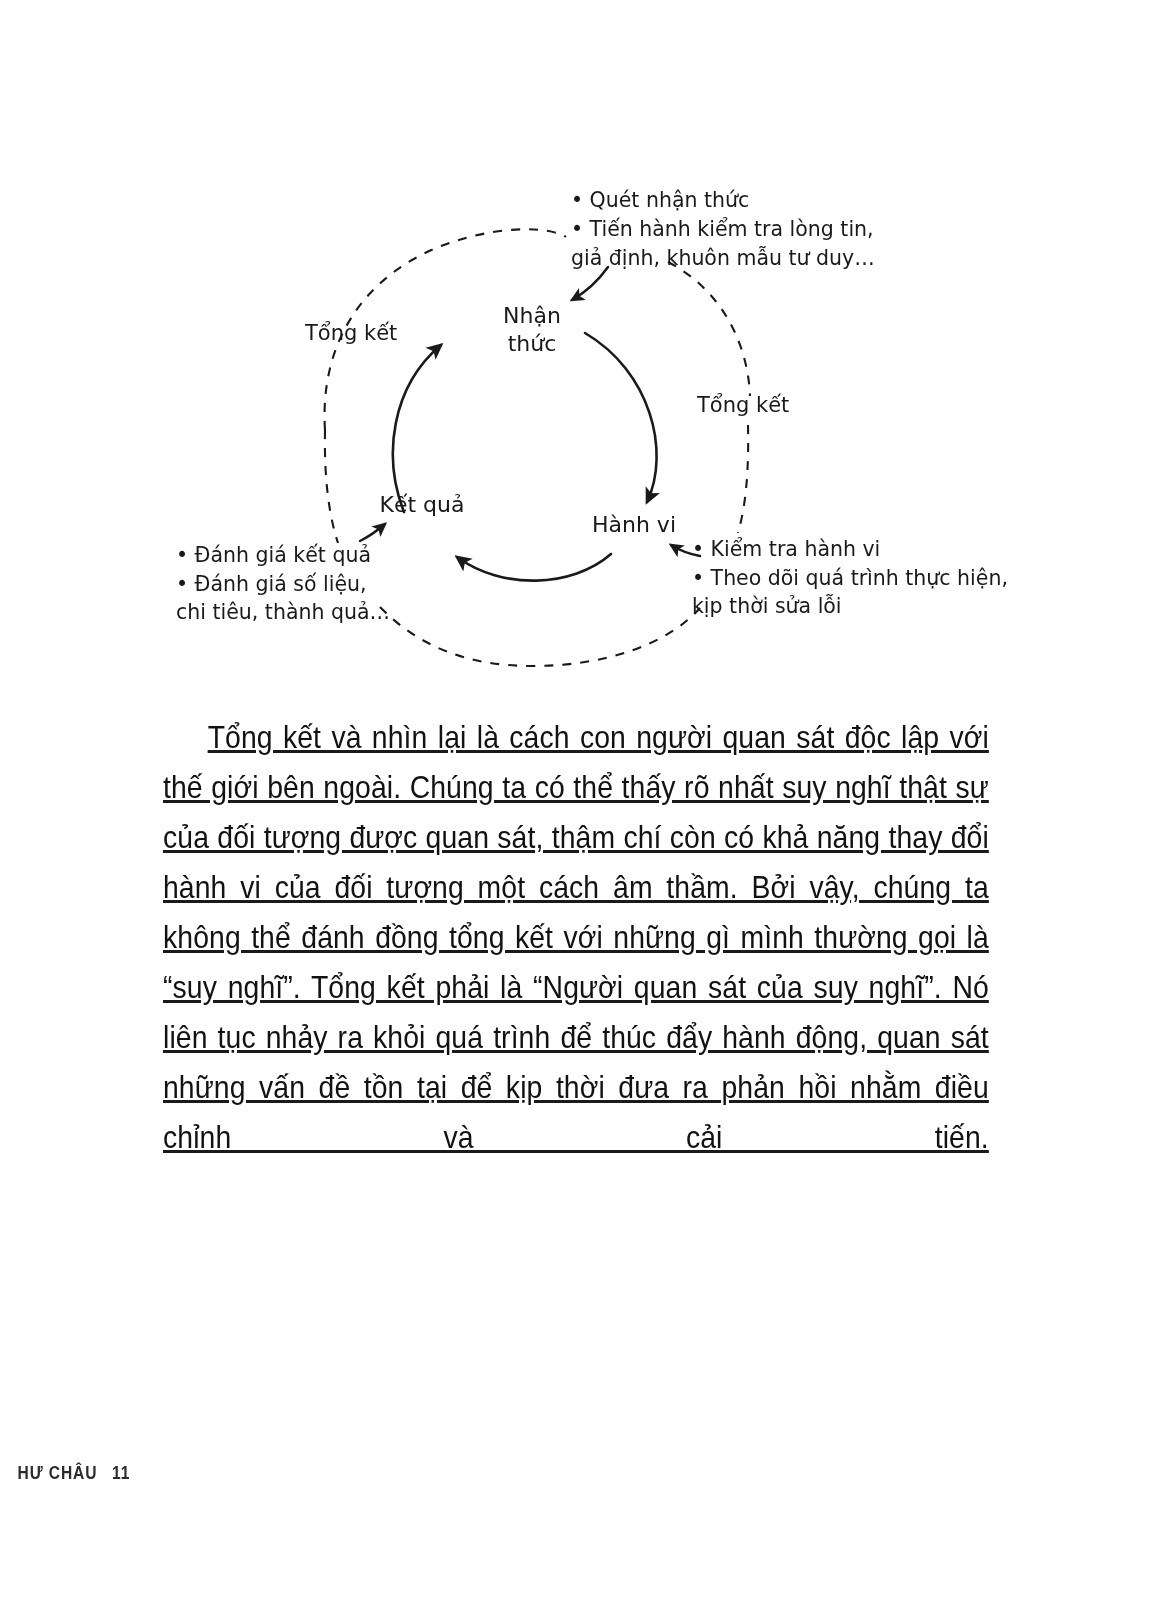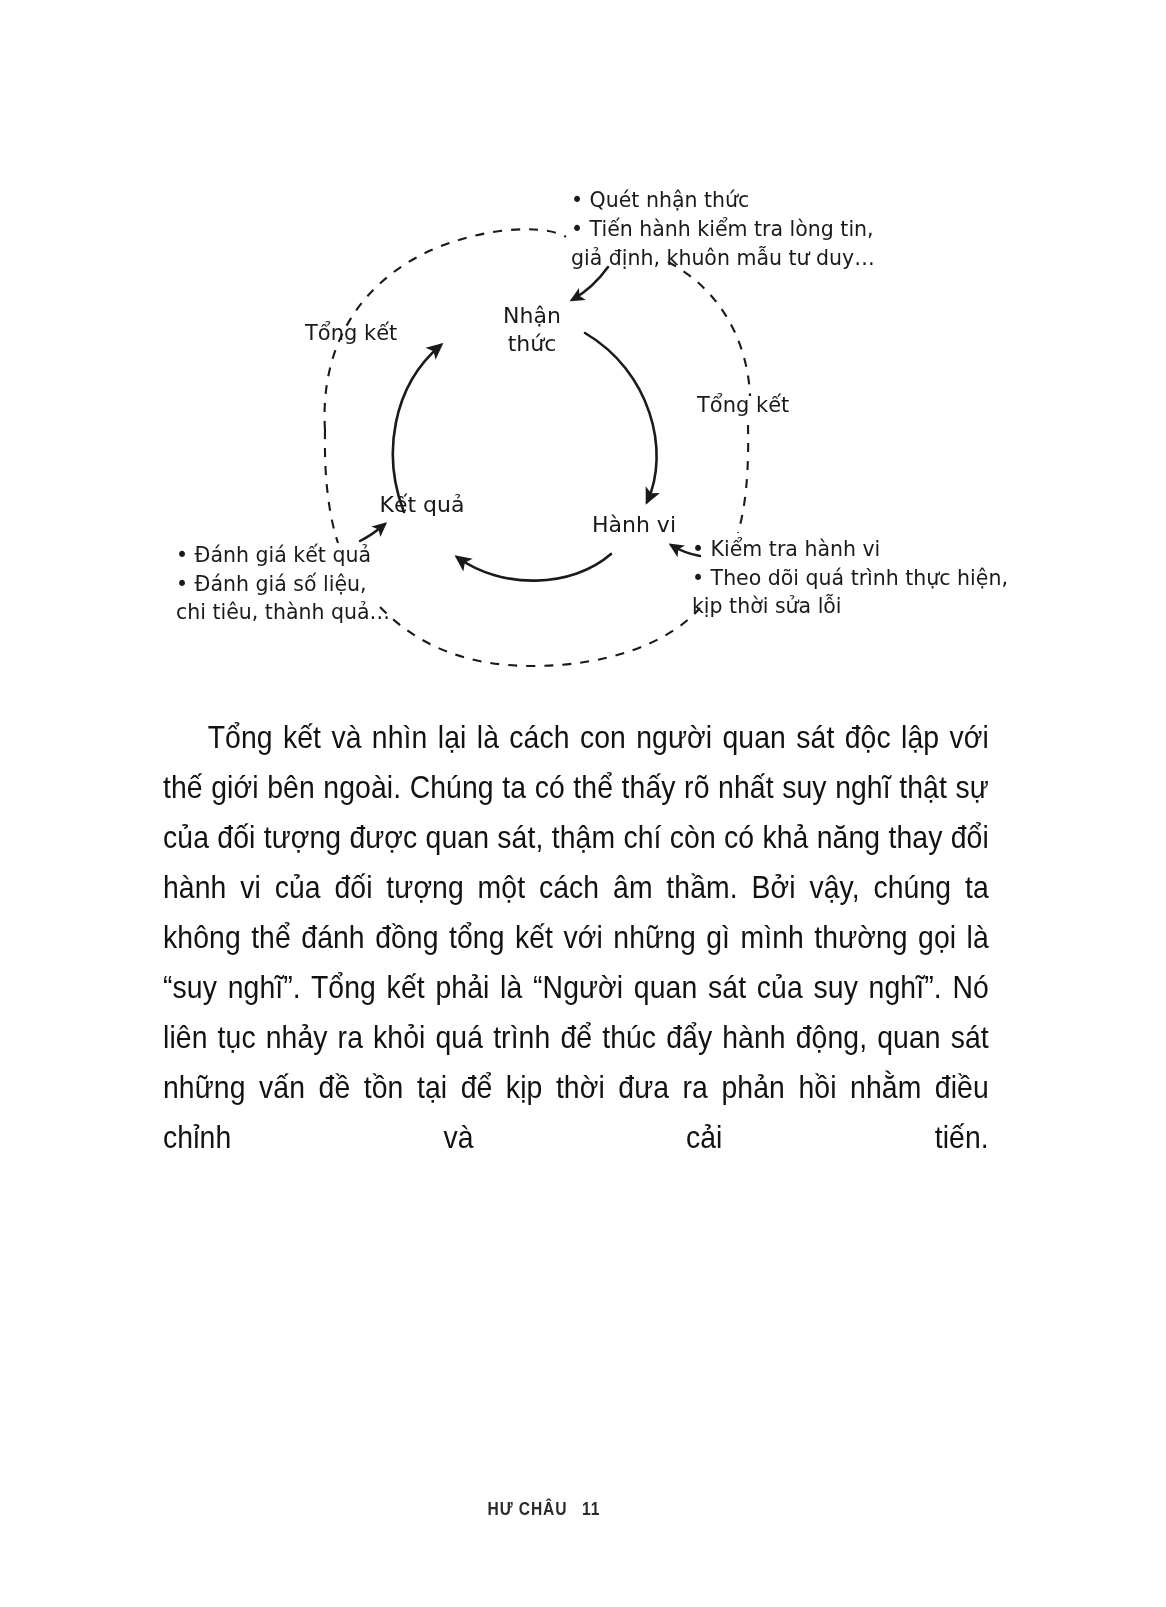--- a/index.html
+++ b/index.html
@@ -40,20 +40,21 @@
   .diag-annot {
     font-size: 20.5px;
   }
 
   
   #body-copy {
     position: absolute;
     left: 163px;
     top: 712px;
     width: 826px;
+    text-decoration: underline;
   }
   #body-copy p {
     margin: 0;
     font-family: "Liberation Sans Narrow", "Liberation Sans", "DejaVu Sans", sans-serif;
     font-size: 30.5px;
     line-height: 50px;
     text-align: justify;
     text-indent: 48px;
     color: #121212;
     letter-spacing: 0.1px;
@@ -66,24 +67,23 @@
     display: inline-block;
     width: 100%;
   }
 
   
   #footer {
     position: absolute;
     left: 0;
     top: 1462px;
     width: 1166px;
-    text-align: center;
+    text-align: left;
     padding-right: 96px;
     box-sizing: border-box;
-    margin-top: 36px;
   }
   .footer-line {
     display: inline-block;
     font-family: "Liberation Sans Narrow", "Liberation Sans", "DejaVu Sans", sans-serif;
     font-size: 19px;
     letter-spacing: 1.1px;
     color: #2b2b2b;
     font-weight: 600;
     transform: scaleX(0.82);
     transform-origin: right top;

